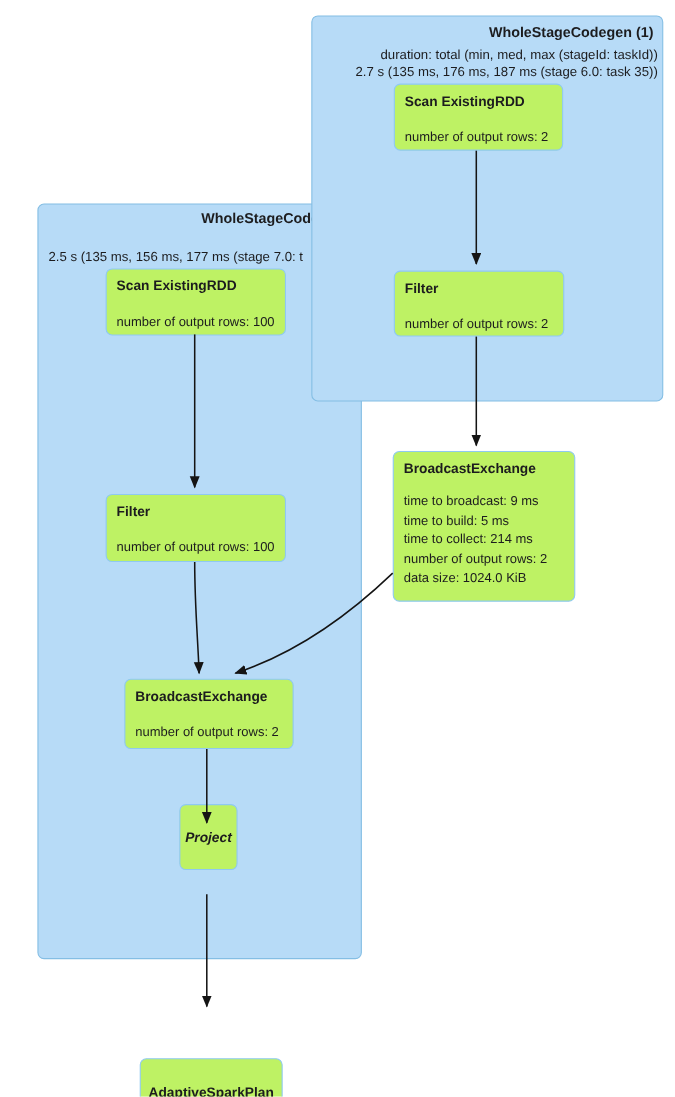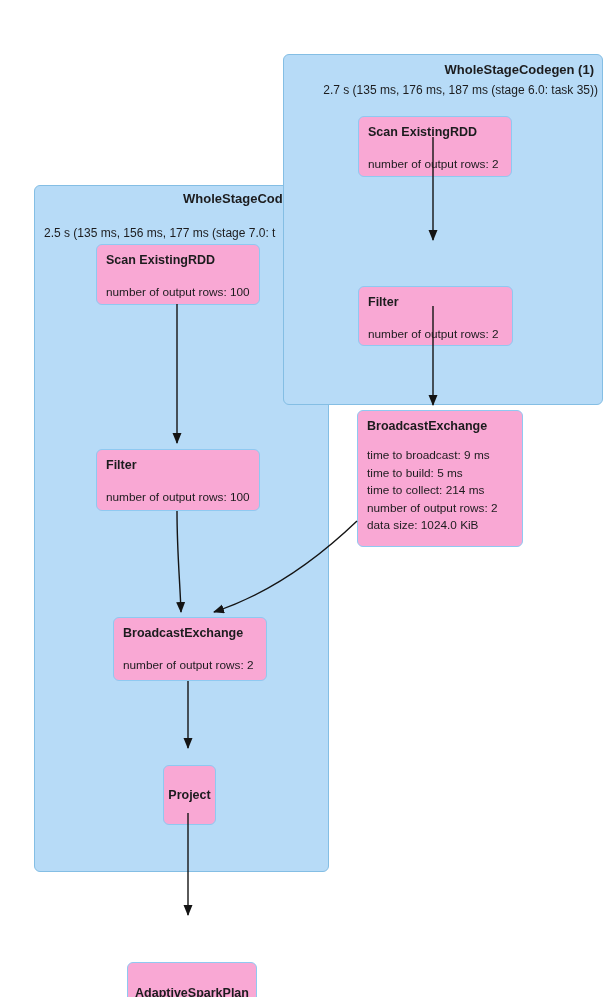--- a/index.html
+++ b/index.html
@@ -34,21 +34,21 @@
   .cluster-duration {
     position: absolute;
     font-size: 12px;
     white-space: nowrap;
     color: #1c1c1e;
     line-height: 14.5px;
   }
   
   .node {
     position: absolute;
-    background: #f9a8d4;
+    background: #bef264;
     border: 1px solid #8fc9f1;
     border-radius: 6px;
     box-sizing: border-box;
     padding: 8px 9px;
     font-size: 12px;
     white-space: nowrap;
   }
   .node-title {
     font-weight: bold;
     font-size: 12.5px;
@@ -98,28 +98,29 @@
       </div>
     </div>
 
     <div class="node" style="left:78px; top:431px; width:154px; height:64px;">
       <div class="node-title">BroadcastExchange</div>
       <div class="node-metrics">
         <div>number of output rows: 2</div>
       </div>
     </div>
 
-    <div class="node centered" style="left:128px; top:579px; width:53px; height:60px;">
+    <div class="node centered" style="left:128px; top:545px; width:53px; height:60px;font-style:italic;">
       <div class="node-title">Project</div>
     </div>
   </div>
 
-  <div class="cluster z2" style="left:283px; top:14px; width:320px; height:351px;margin-top:40px;">
+  <div class="cluster z2" style="left:283px; top:14px; width:320px; height:351px;">
     <div class="cluster-title" style="right:8px; top:7px;">WholeStageCodegen (1)</div>
     <div class="cluster-duration" style="right:4px; top:28px; text-align:right;">
+      <div>duration: total (min, med, max (stageId: taskId))</div>
       <div>2.7 s (135 ms, 176 ms, 187 ms (stage 6.0: task 35))</div>
     </div>
 
     <div class="node" style="left:74px; top:61px; width:154px; height:61px;">
       <div class="node-title">Scan ExistingRDD</div>
       <div class="node-metrics">
         <div>number of output rows: 2</div>
       </div>
     </div>
 

